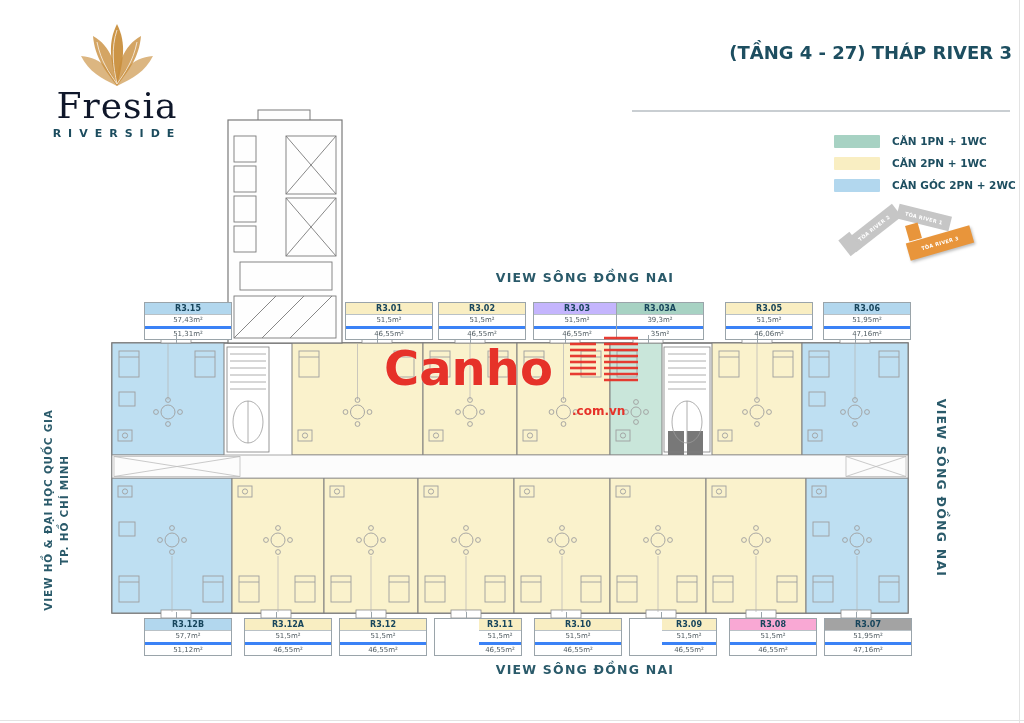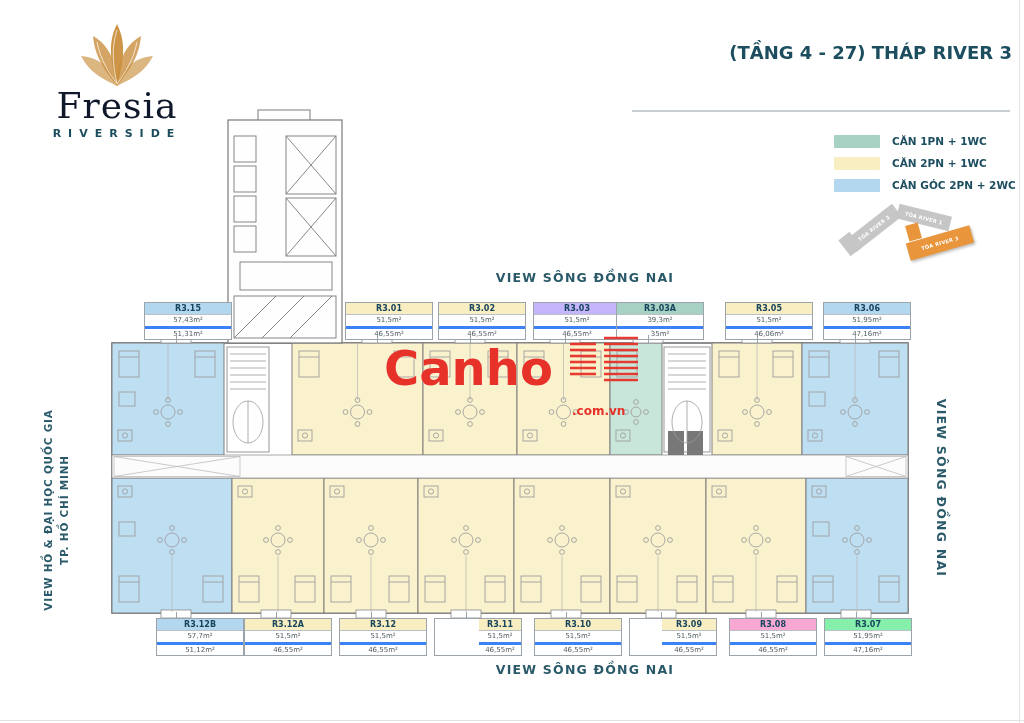--- a/index.html
+++ b/index.html
@@ -433,21 +433,21 @@
         <div class="chip-area">51,5m²</div>
         <div class="chip-area">46,06m²</div>
       </div>
       <div class="leader" style="left:757px;top:335px;height:8px;"></div>
       <div class="chip" style="left:823px;top:302px;">
         <div class="chip-id" style="background:#b2d7ee">R3.06</div>
         <div class="chip-area">51,95m²</div>
         <div class="chip-area">47,16m²</div>
       </div>
       <div class="leader" style="left:855px;top:335px;height:8px;"></div>
-      <div class="chip" style="left:156px;top:618px;">
+      <div class="chip" style="left:144px;top:618px;">
         <div class="chip-id" style="background:#b2d7ee">R3.12B</div>
         <div class="chip-area">57,7m²</div>
         <div class="chip-area">51,12m²</div>
       </div>
       <div class="leader" style="left:176px;top:612px;height:6px;"></div>
       <div class="chip" style="left:244px;top:618px;">
         <div class="chip-id" style="background:#f9eec2">R3.12A</div>
         <div class="chip-area">51,5m²</div>
         <div class="chip-area">46,55m²</div>
       </div>
@@ -476,21 +476,21 @@
         <div class="chip-area">46,55m²</div>
       </div>
       <div class="leader" style="left:661px;top:612px;height:6px;"></div>
       <div class="chip" style="left:729px;top:618px;">
         <div class="chip-id" style="background:#f9a8d4">R3.08</div>
         <div class="chip-area">51,5m²</div>
         <div class="chip-area">46,55m²</div>
       </div>
       <div class="leader" style="left:761px;top:612px;height:6px;"></div>
       <div class="chip" style="left:824px;top:618px;">
-        <div class="chip-id" style="background:#86efac">R3.07</div>
+        <div class="chip-id" style="background:#a3a3a3">R3.07</div>
         <div class="chip-area">51,95m²</div>
         <div class="chip-area">47,16m²</div>
       </div>
       <div class="leader" style="left:856px;top:612px;height:6px;"></div>
     </div>
 
   <div class="watermark">
     <div class="wm-text">Canho</div>
     <svg class="wm-icon" width="76" height="52" viewBox="0 0 76 52">
       <g stroke="#e63229" stroke-width="2.6" fill="none" opacity="0.95">

